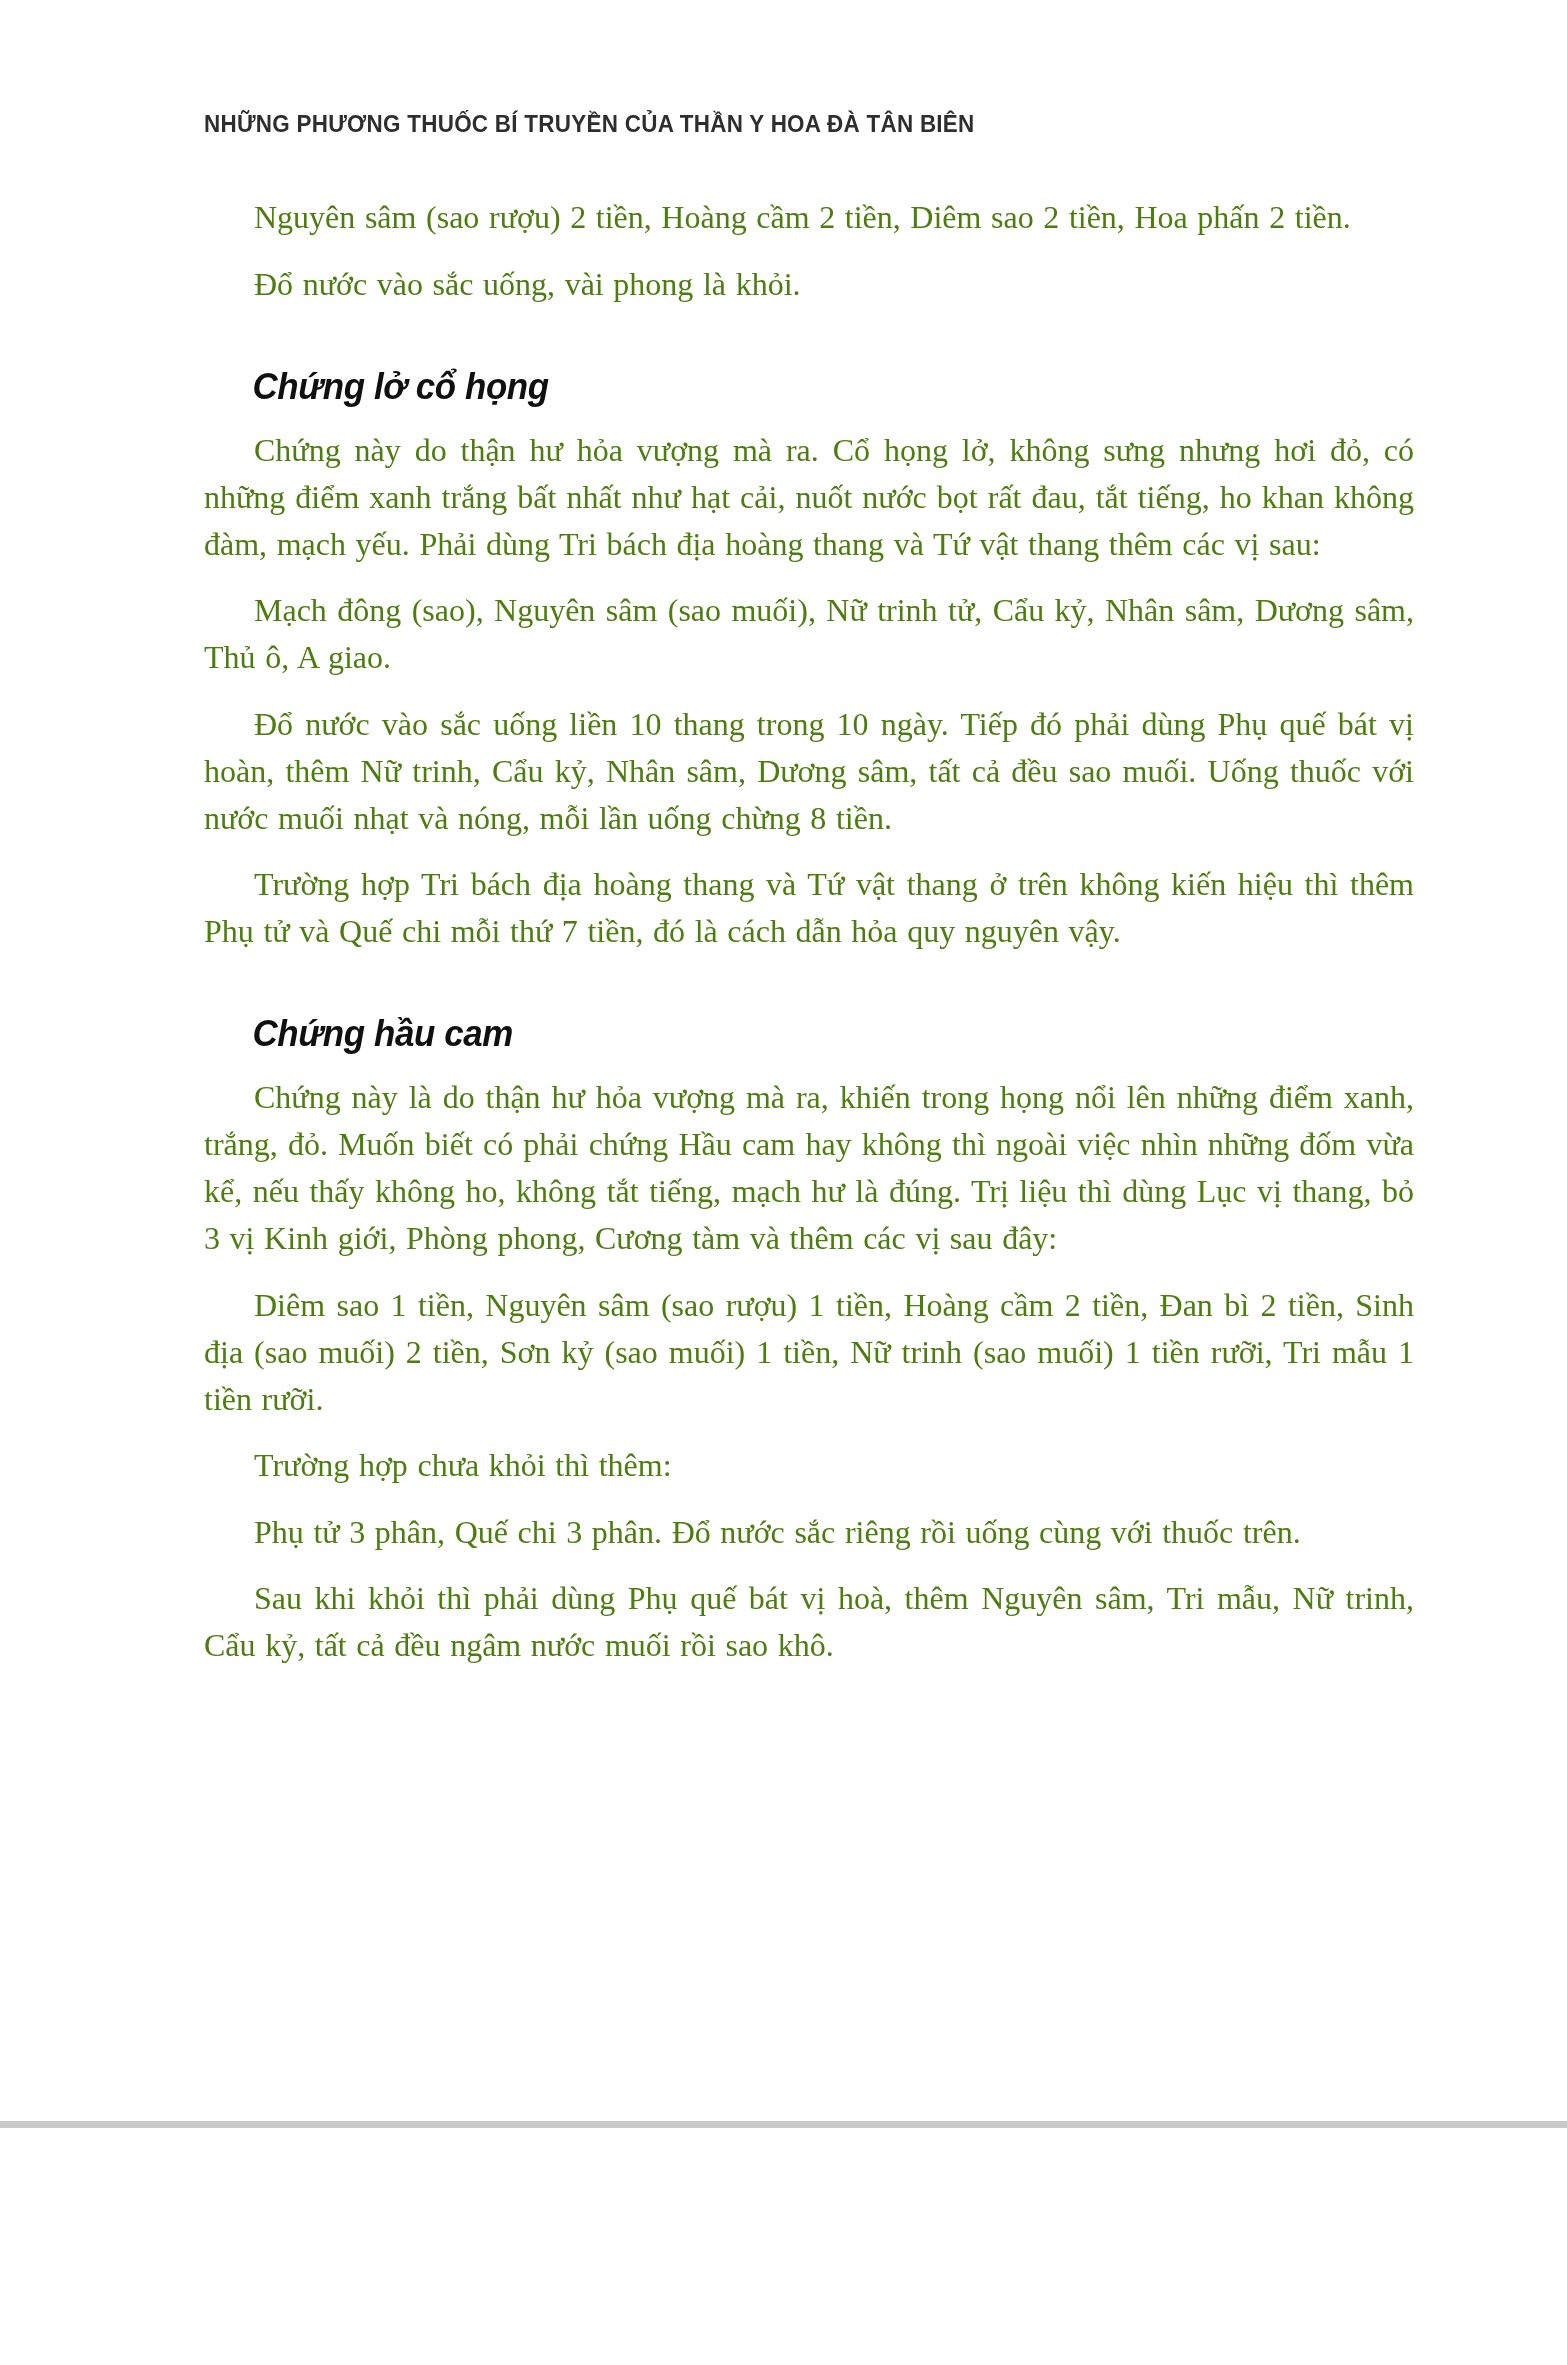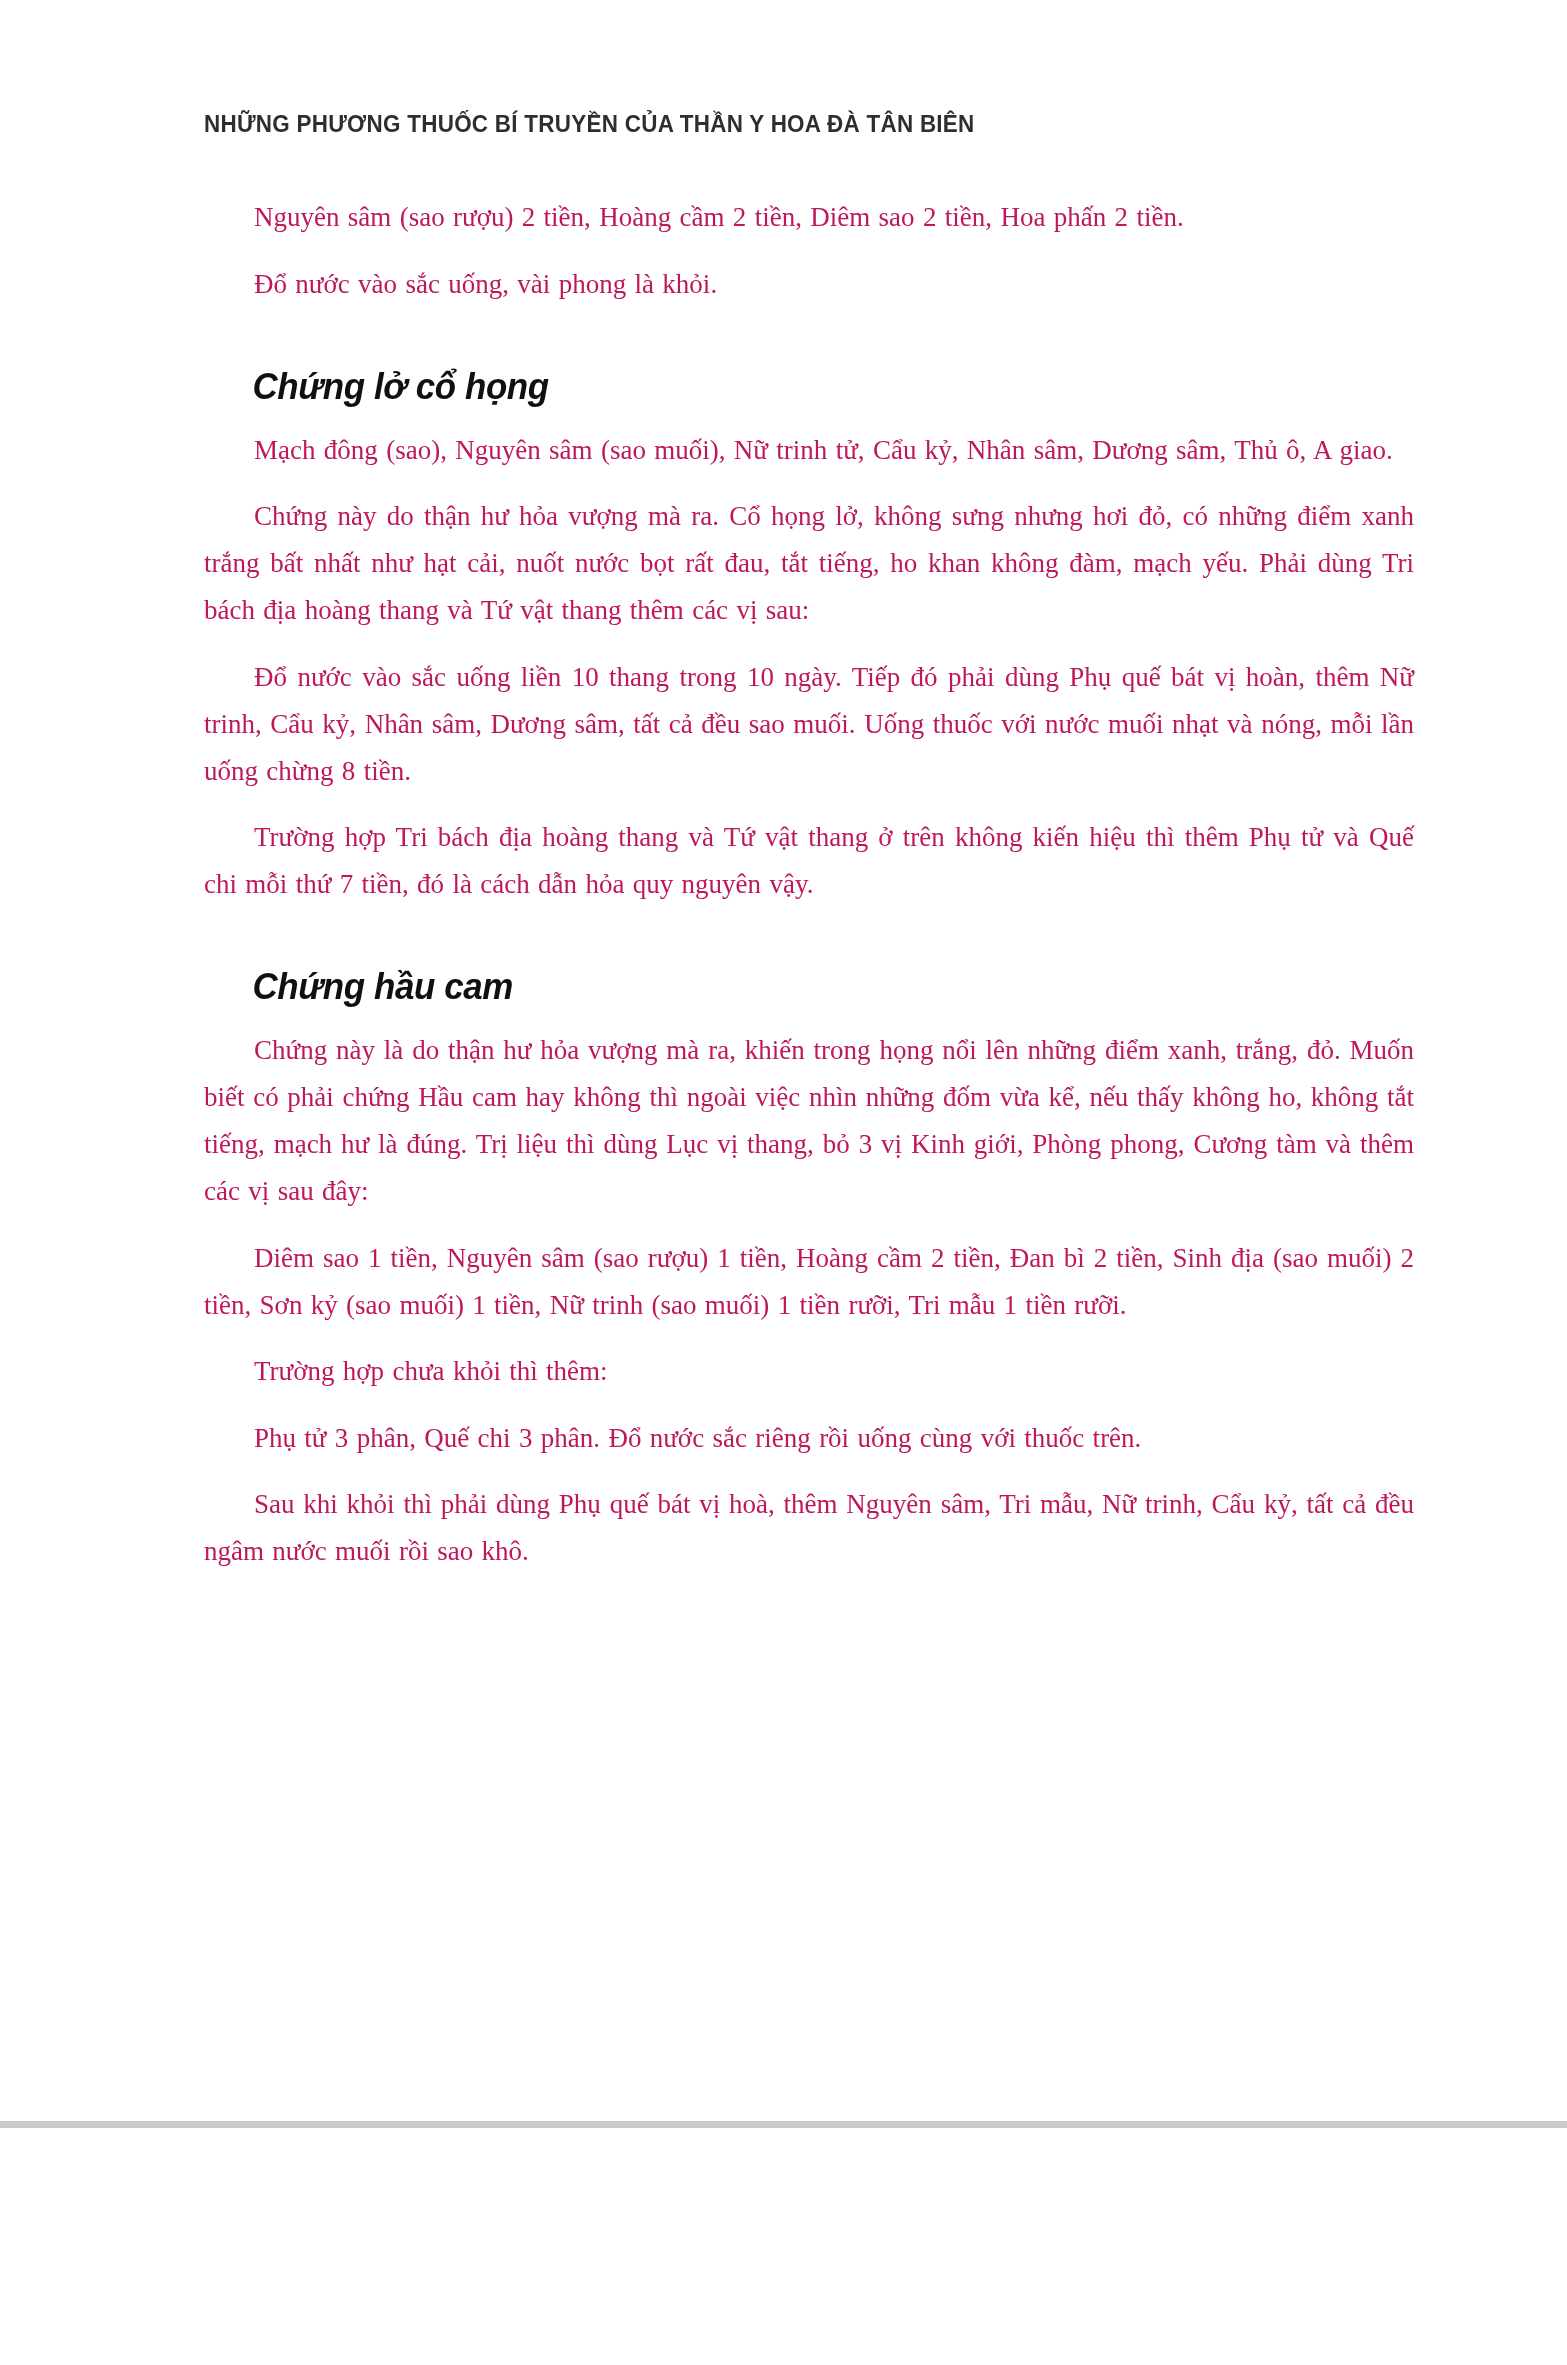--- a/index.html
+++ b/index.html
@@ -30,26 +30,26 @@
     transform-origin: left center;
   }
   .text-block {
     position: absolute;
     left: 204px;
     top: 194px;
     width: 1210px;
   }
   .body-para {
     margin: 0 0 19.5px 0;
-    font-size: 27px;
+    font-size: 32px;
     line-height: 47px;
     text-align: justify;
     text-indent: 50px;
     word-spacing: 1.6px;
-    color: #be185d;
+    color: #4d7c0f;
   }
   .section-heading {
     margin: 59px 0 21px 0;
     padding-left: 50px;
     font-family: "Liberation Sans", sans-serif;
     font-style: italic;
     font-weight: 700;
     font-size: 36px;
     line-height: 39px;
     letter-spacing: -0.4px;
@@ -81,22 +81,22 @@
 
 <div class="page">
 
   <div class="running-header">NHỮNG PHƯƠNG THUỐC BÍ TRUYỀN CỦA THẦN Y HOA ĐÀ TÂN BIÊN</div>
 
   <div class="text-block">
     <p class="body-para">Nguyên sâm (sao rượu) 2 tiền, Hoàng cầm 2 tiền, Diêm sao 2 tiền, Hoa phấn 2 tiền.</p>
     <p class="body-para">Đổ nước vào sắc uống, vài phong là khỏi.</p>
 
     <h2 class="section-heading">Chứng lở cổ họng</h2>
+    <p class="body-para">Chứng này do thận hư hỏa vượng mà ra. Cổ họng lở, không sưng nhưng hơi đỏ, có những điểm xanh trắng bất nhất như hạt cải, nuốt nước bọt rất đau, tắt tiếng, ho khan không đàm, mạch yếu. Phải dùng Tri bách địa hoàng thang và Tứ vật thang thêm các vị sau:</p>
     <p class="body-para">Mạch đông (sao), Nguyên sâm (sao muối), Nữ trinh tử, Cẩu kỷ, Nhân sâm, Dương sâm, Thủ ô, A giao.</p>
-    <p class="body-para">Chứng này do thận hư hỏa vượng mà ra. Cổ họng lở, không sưng nhưng hơi đỏ, có những điểm xanh trắng bất nhất như hạt cải, nuốt nước bọt rất đau, tắt tiếng, ho khan không đàm, mạch yếu. Phải dùng Tri bách địa hoàng thang và Tứ vật thang thêm các vị sau:</p>
     <p class="body-para">Đổ nước vào sắc uống liền 10 thang trong 10 ngày. Tiếp đó phải dùng Phụ quế bát vị hoàn, thêm Nữ trinh, Cẩu kỷ, Nhân sâm, Dương sâm, tất cả đều sao muối. Uống thuốc với nước muối nhạt và nóng, mỗi lần uống chừng 8 tiền.</p>
     <p class="body-para">Trường hợp Tri bách địa hoàng thang và Tứ vật thang ở trên không kiến hiệu thì thêm Phụ tử và Quế chi mỗi thứ 7 tiền, đó là cách dẫn hỏa quy nguyên vậy.</p>
 
     <h2 class="section-heading">Chứng hầu cam</h2>
     <p class="body-para">Chứng này là do thận hư hỏa vượng mà ra, khiến trong họng nổi lên những điểm xanh, trắng, đỏ. Muốn biết có phải chứng Hầu cam hay không thì ngoài việc nhìn những đốm vừa kể, nếu thấy không ho, không tắt tiếng, mạch hư là đúng. Trị liệu thì dùng Lục vị thang, bỏ 3 vị Kinh giới, Phòng phong, Cương tàm và thêm các vị sau đây:</p>
     <p class="body-para">Diêm sao 1 tiền, Nguyên sâm (sao rượu) 1 tiền, Hoàng cầm 2 tiền, Đan bì 2 tiền, Sinh địa (sao muối) 2 tiền, Sơn kỷ (sao muối) 1 tiền, Nữ trinh (sao muối) 1 tiền rưỡi, Tri mẫu 1 tiền rưỡi.</p>
     <p class="body-para">Trường hợp chưa khỏi thì thêm:</p>
     <p class="body-para">Phụ tử 3 phân, Quế chi 3 phân. Đổ nước sắc riêng rồi uống cùng với thuốc trên.</p>
     <p class="body-para">Sau khi khỏi thì phải dùng Phụ quế bát vị hoà, thêm Nguyên sâm, Tri mẫu, Nữ trinh, Cẩu kỷ, tất cả đều ngâm nước muối rồi sao khô.</p>
   </div>

